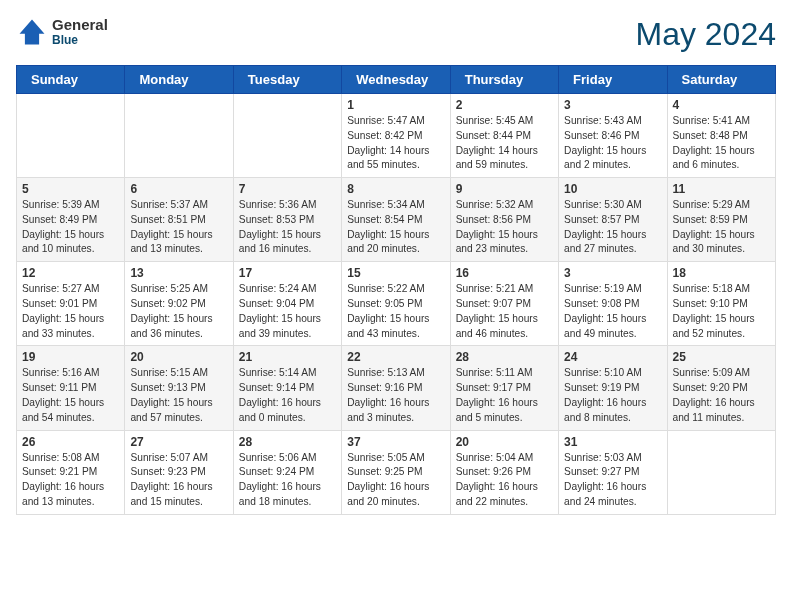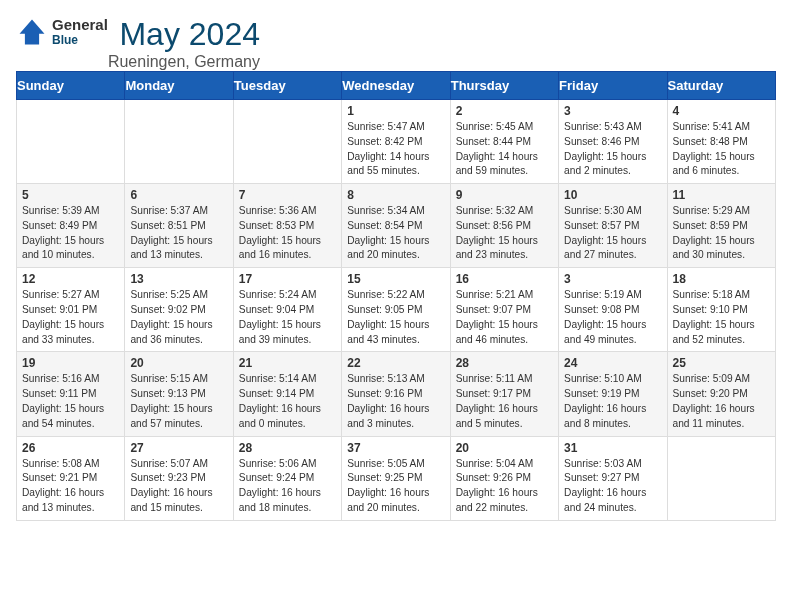--- a/index.html
+++ b/index.html
@@ -5,22 +5,23 @@
     * { box-sizing: border-box; margin: 0; padding: 0; }
     body {
       font-family: Arial, sans-serif;
       background: #fff;
       width: 792px;
       min-height: 612px;
       padding: 16px;
     }
     .header {
       display: flex;
-      justify-content: flex-start;
+      justify-content: space-between;
       align-items: flex-start;
+      margin-bottom: 12px;
     }
     .logo {
       display: flex;
       align-items: center;
       gap: 4px;
     }
     .logo-text {
       display: flex;
       flex-direction: column;
       line-height: 1.1;
@@ -54,21 +55,21 @@
     .calendar {
       width: 100%;
       border-collapse: collapse;
       border: 1px solid #ccc;
     }
     .calendar th {
       background: #1a5fb4;
       color: #fff;
       font-size: 13px;
       font-weight: bold;
-      padding: 6px 0;
+      padding: 6px 14px;
       text-align: left;
       border: 1px solid #1248a0;
     }
     .calendar td {
       vertical-align: top;
       border: 1px solid #ddd;
       padding: 4px 5px;
       width: 108px;
       min-height: 80px;
       font-size: 10.5px;
@@ -101,21 +102,20 @@
       <polygon points="18,4 32,20 26,20 26,32 10,32 10,20 4,20" fill="#1a5fb4"></polygon>
       <polygon points="18,2 34,18 28,18 28,30 8,30 8,18 2,18" fill="none" stroke="#1a5fb4" stroke-width="0"></polygon>
     </svg>
     <div class="logo-text">
       <span class="logo-general">General</span>
       <span class="logo-blue">Blue</span>
     </div>
   </div>
   <div class="title-block">
     <div class="title-month">May 2024</div>
-    <div class="title-location">Rueningen, Germany</div>
   </div>
 </div>
 
 <table class="calendar">
   <thead>
     <tr>
     <th>Sunday</th>
         <th>Monday</th>
         <th>Tuesday</th>
         <th>Wednesday</th>

